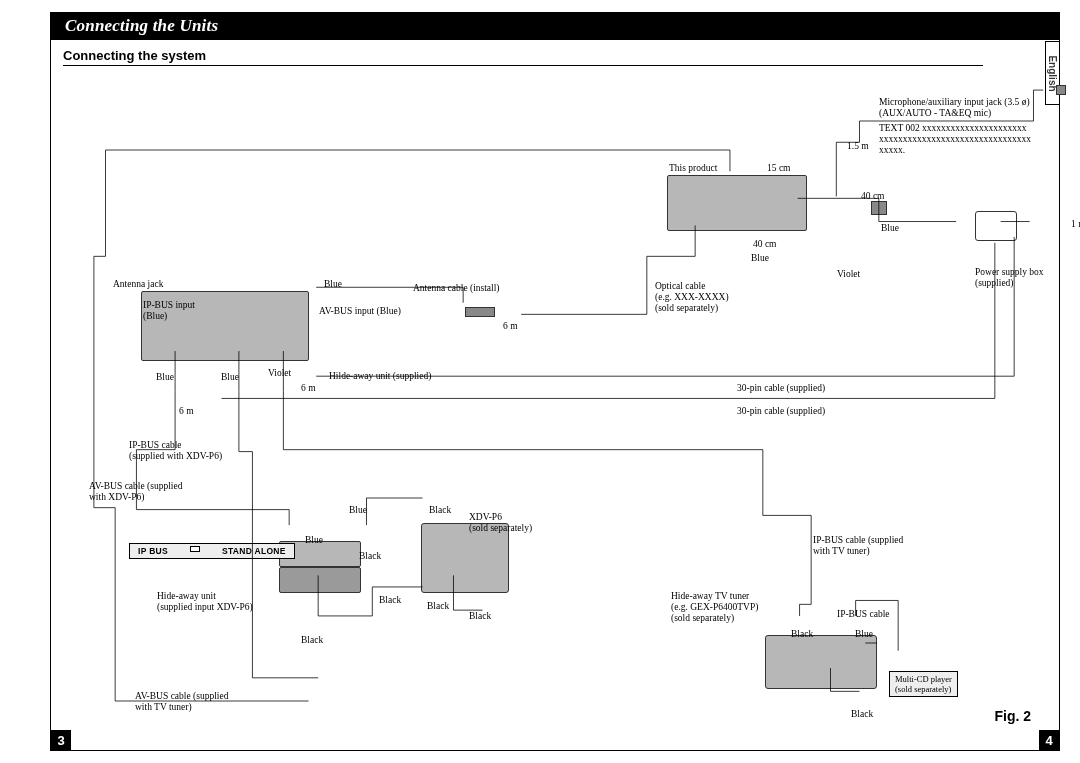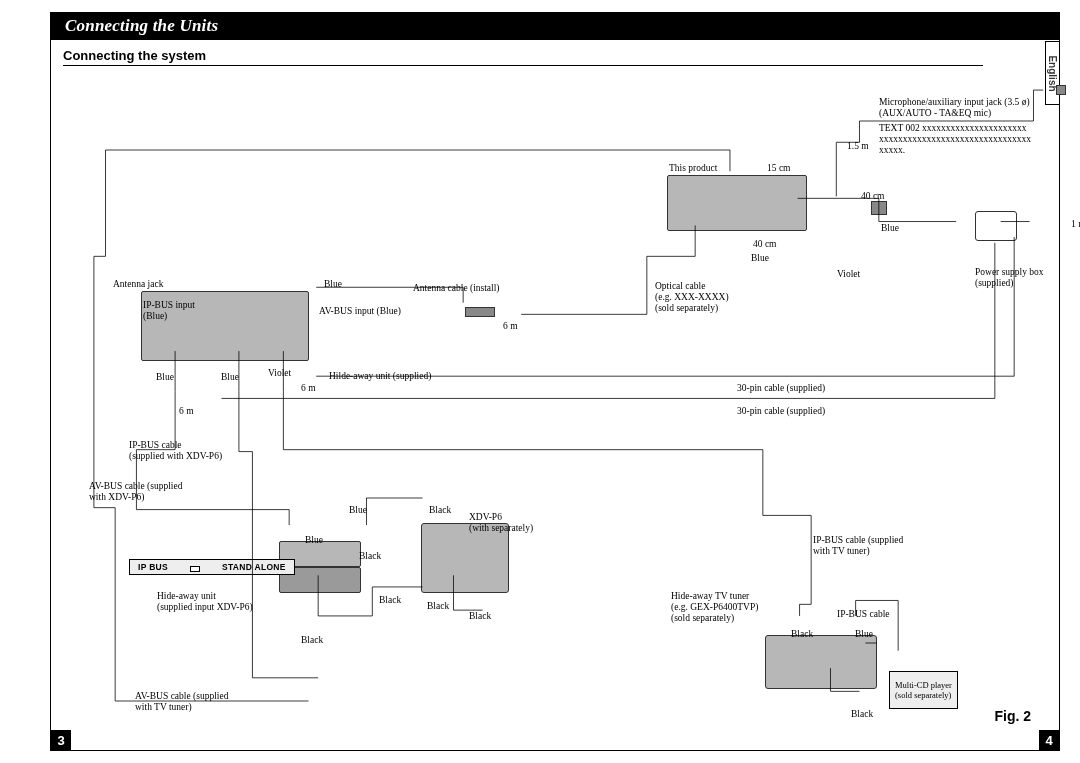--- a/index.html
+++ b/index.html
@@ -109,21 +109,21 @@
     width: 10px; height: 10px;
     background: #888;
     border: 1px solid #333;
   }
 
   .tag {
     position: absolute;
     border: 1px solid #000;
     background: #eee;
     font-size: 8.5px;
-    padding: 8px 5px;
+    padding: 2px 5px;
     white-space: nowrap;
   }
   .tag.strong { font-weight: bold; font-family: Arial, sans-serif; letter-spacing: 0.3px; padding: 2px 8px; }
   .tiny-box {
     position: absolute;
     width: 10px; height: 6px;
     border: 1px solid #000;
     background: #fff;
   }
 
@@ -160,21 +160,21 @@
     <div class="unit" style="left:616px; top:112px; width:140px; height:56px;"></div>
     <div class="unit white" style="left:924px; top:148px; width:42px; height:30px; border-radius:3px;"></div>
     <div class="unit" style="left:90px; top:228px; width:168px; height:70px;"></div>
     <div class="unit" style="left:228px; top:478px; width:82px; height:26px;"></div>
     <div class="unit dark" style="left:228px; top:504px; width:82px; height:26px;"></div>
     <div class="unit" style="left:370px; top:460px; width:88px; height:70px; border-radius:3px;"></div>
     <div class="unit" style="left:714px; top:572px; width:112px; height:54px; border-radius:3px;"></div>
 
     <div class="tag" style="left:838px; top:608px;"><span style="white-space:pre-line;">Multi-CD player
 (sold separately)</span></div>
-    <div class="tag strong" style="left:78px; top:496px; display:flex; align-items:flex-end; gap:22px;">
+    <div class="tag strong" style="left:78px; top:480px; display:flex; align-items:flex-start; gap:22px;">
       <span>IP BUS</span>
       <span class="tiny-box" style="position:static; display:inline-block;"></span>
       <span>STAND ALONE</span>
     </div>
 
     <div class="conn" style="left:1005px; top:22px;"></div>
     <div class="conn" style="left:820px; top:138px; width:16px; height:14px;"></div>
     <div class="conn" style="left:414px; top:244px; width:30px; height:10px;"></div>
 
     <div class="lbl wrap" style="left:828px; top:34px; width:190px; white-space:pre-line;">Microphone/auxiliary input jack (3.5 ø)
@@ -220,21 +220,21 @@
 
     <div class="lbl" style="left:298px; top:442px;">Blue</div>
     <div class="lbl" style="left:254px; top:472px;">Blue</div>
     <div class="lbl" style="left:378px; top:442px;">Black</div>
     <div class="lbl" style="left:308px; top:488px;">Black</div>
     <div class="lbl" style="left:328px; top:532px;">Black</div>
     <div class="lbl" style="left:376px; top:538px;">Black</div>
     <div class="lbl" style="left:418px; top:548px;">Black</div>
     <div class="lbl" style="left:250px; top:572px;">Black</div>
     <div class="lbl wrap" style="left:418px; top:449px; white-space:pre-line;">XDV-P6
-(with separately)</div>
+(sold separately)</div>
     <div class="lbl wrap" style="left:106px; top:528px; white-space:pre-line;">Hide-away unit
 (supplied input XDV-P6)</div>
     <div class="lbl wrap" style="left:84px; top:628px; white-space:pre-line;">AV-BUS cable (supplied
 with TV tuner)</div>
 
     <div class="lbl wrap" style="left:762px; top:472px; white-space:pre-line;">IP-BUS cable (supplied
 with TV tuner)</div>
     <div class="lbl" style="left:786px; top:546px;">IP-BUS cable</div>
     <div class="lbl wrap" style="left:620px; top:528px; white-space:pre-line;">Hide-away TV tuner
 (e.g. GEX-P6400TVP)

